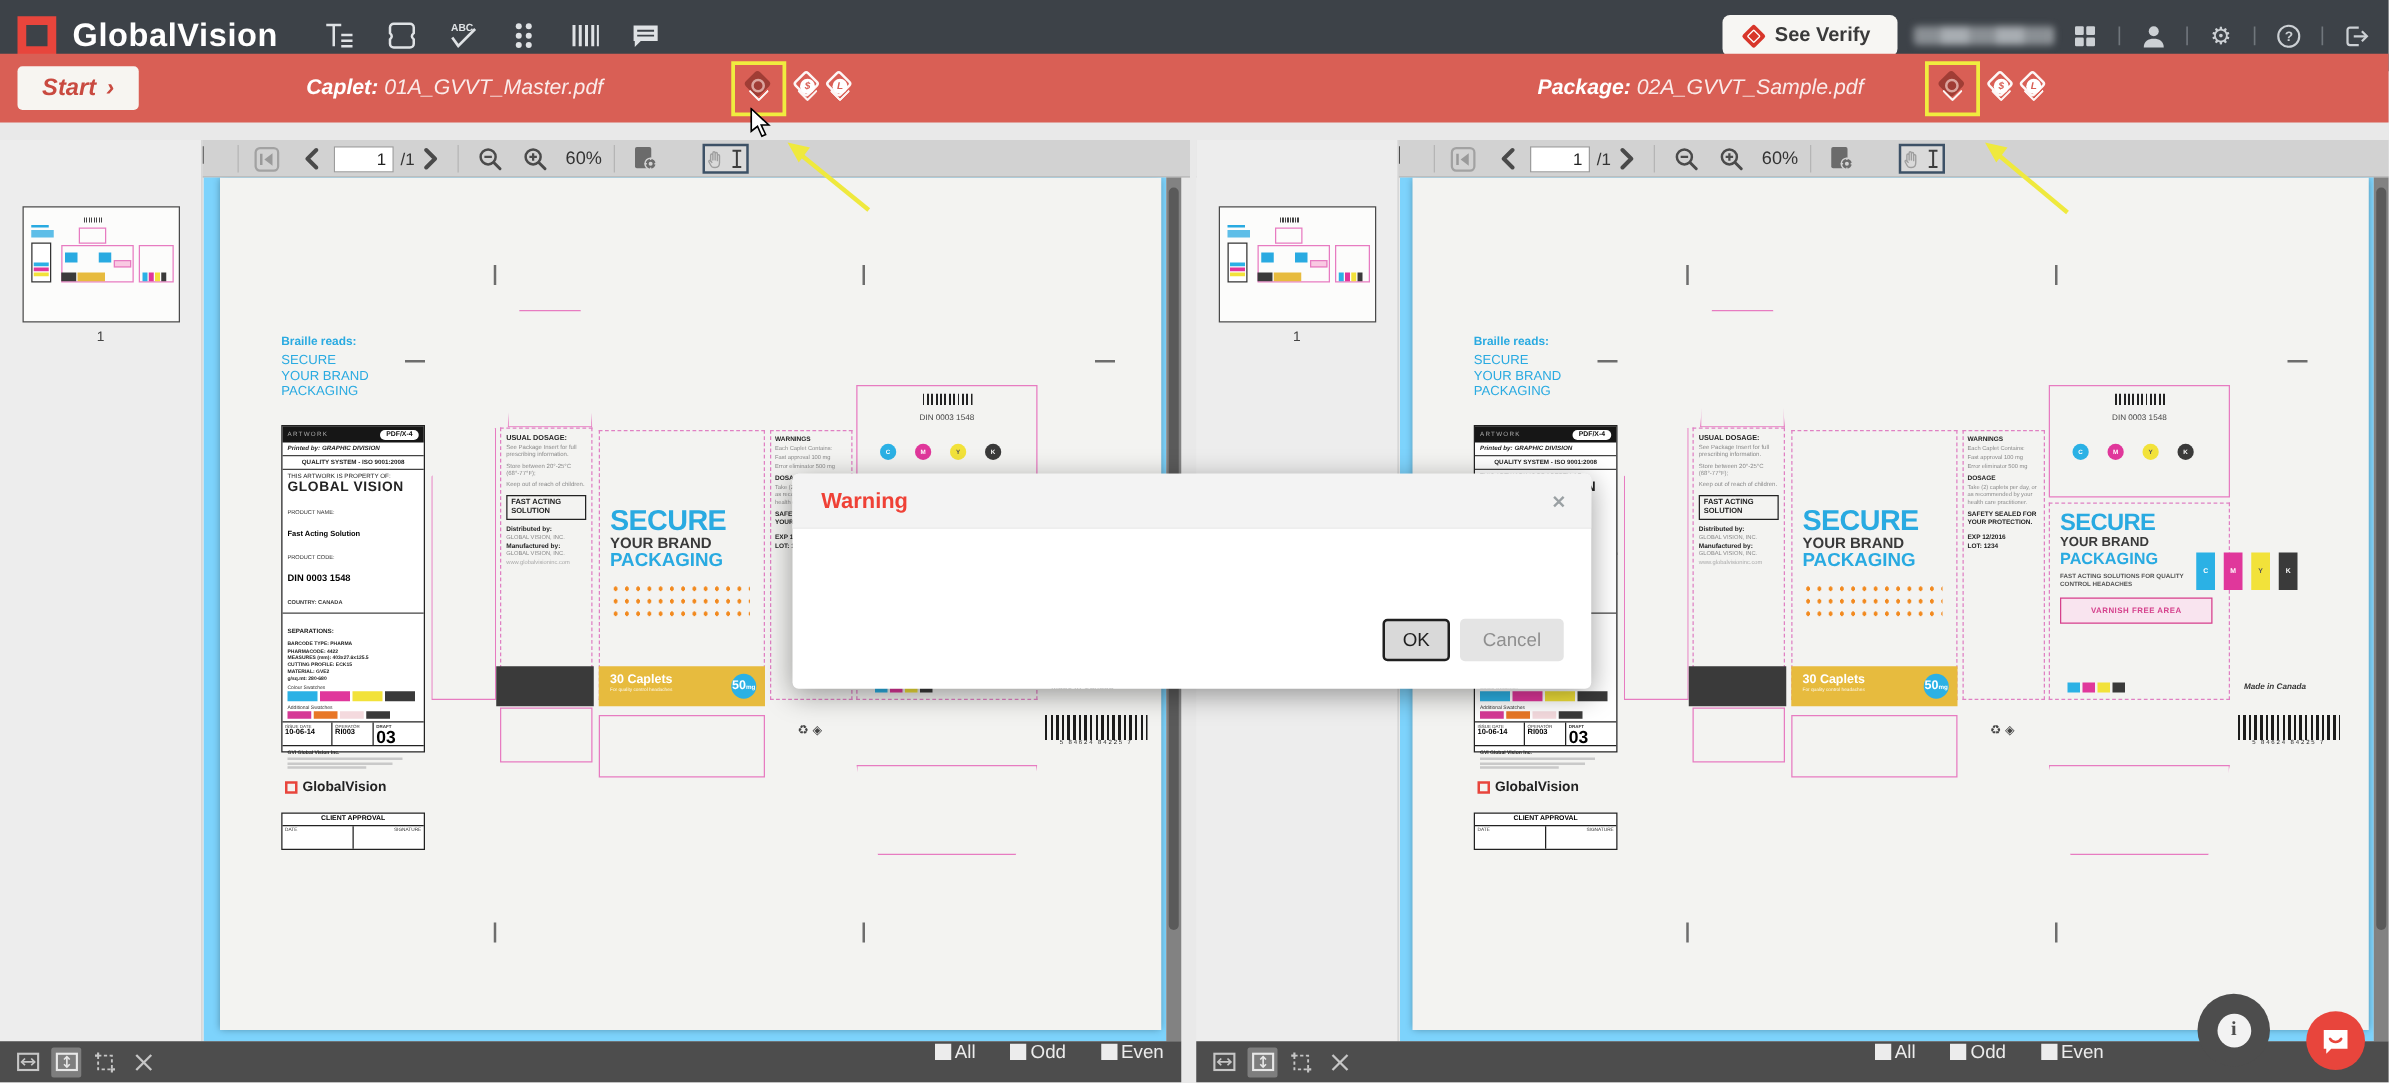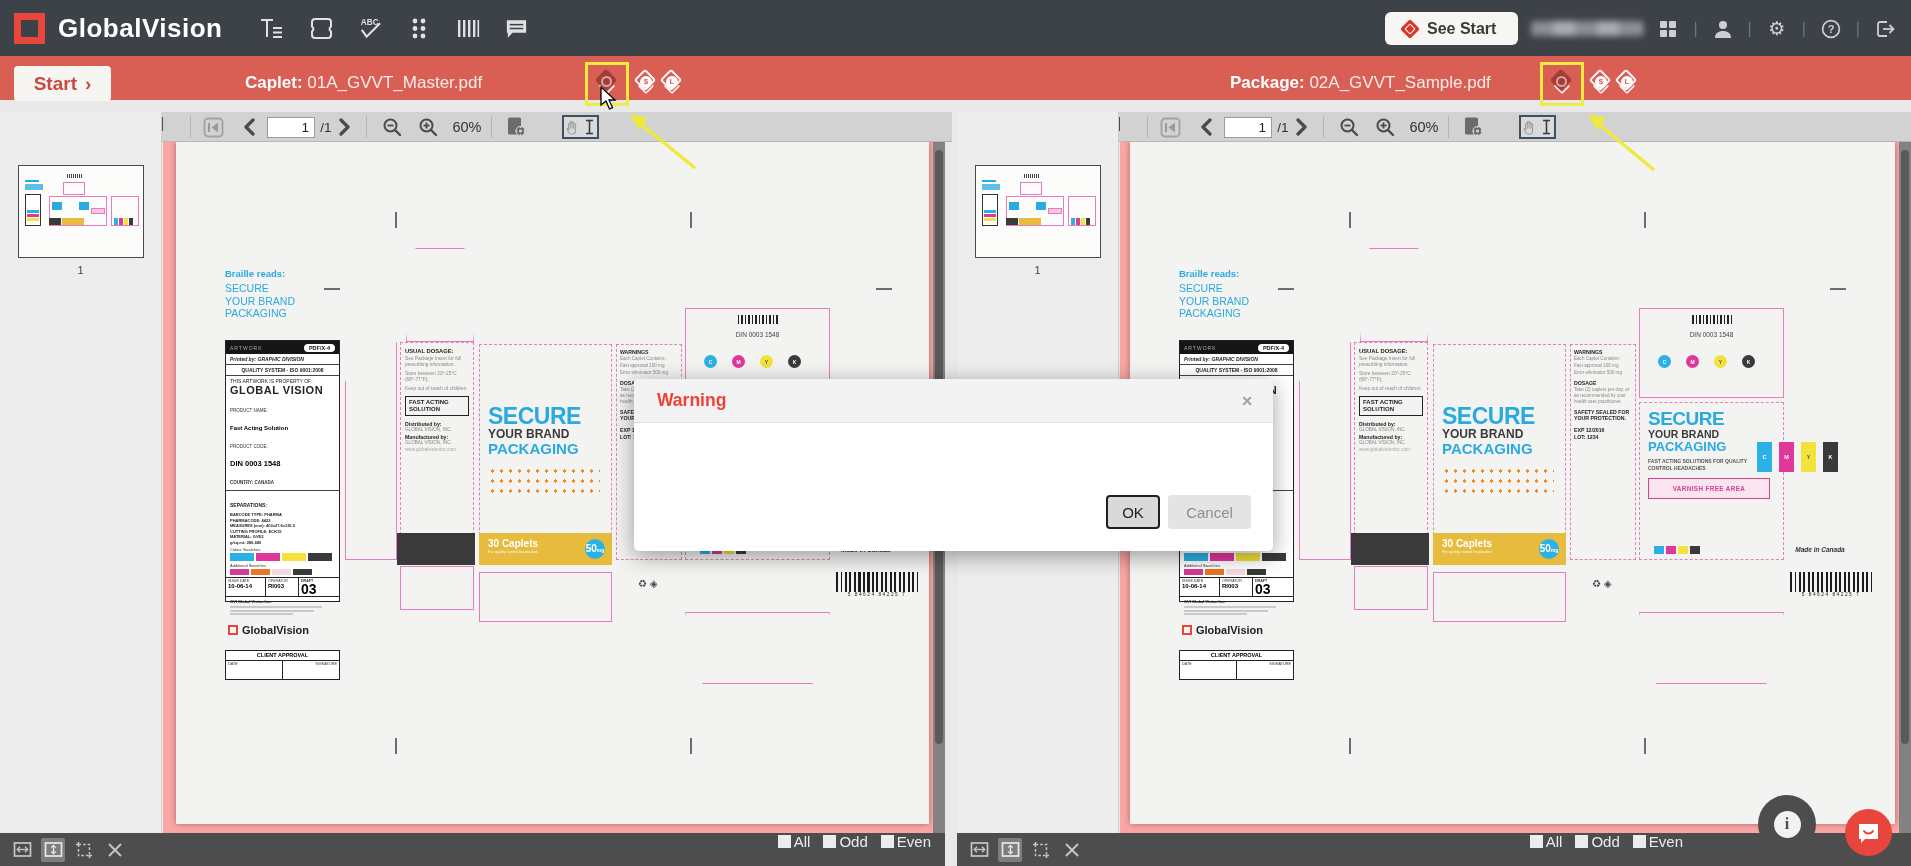--- a/index.html
+++ b/index.html
@@ -13,21 +13,21 @@
   .tnav { display:flex; align-items:center; gap:22px; }
   .tnav .ticon { width:27px; height:27px; display:flex; align-items:center; justify-content:center; cursor:pointer; }
   #topbar-right { margin-left:auto; display:flex; align-items:center; margin-right:14px; gap:13px; }
   .see-verify { height:33px; background:#f7f6f3; border-radius:6px; display:flex; align-items:center; gap:10px; padding:0 22px 0 18px; color:#3a3a3a; font-weight:bold; font-size:16px; }
   .vdia { width:14px; height:14px; background:#d8362a; transform:rotate(45deg); position:relative; border-radius:2px; }
   .vdia::after { content:""; position:absolute; inset:3px; border:1.6px solid #fff; border-radius:1px; }
   .user-blur { width:112px; height:15px; border-radius:3px; background:repeating-linear-gradient(90deg,#8a8f94 0 22px,#a8adb2 22px 44px); filter:blur(3px); }
   .ricon { width:24px; height:24px; display:flex; align-items:center; justify-content:center; color:#ccd0d4; font-size:19px; }
 
   
-  #startbar { position:absolute; left:0; top:56px; width:1911px; height:44px; background:#d95f55; }
+  #startbar { position:absolute; left:0; top:43px; width:1911px; height:55px; background:#d95f55;font-style:italic; }
   .start-btn { position:absolute; left:14px; top:10px; width:97px; height:35px; background:#f7f5f1; border-radius:4px; display:flex; align-items:center; justify-content:center; gap:8px; color:#c94a40; font-size:19px; font-weight:bold; }
   .filetitle { position:absolute; top:17px; font-size:17px; color:#fff; white-space:nowrap; }
   .filetitle .fname { font-weight:normal; color:rgba(255,255,255,.88); }
   .filetitle b { font-weight:bold; }
   .opgroup { position:absolute; top:0; height:55px; }
   .ybox { position:absolute; width:44px; height:44px; top:6px; border:3px solid #f0ec3f; }
   .dstack { position:absolute; width:26px; height:26px; top:15px; }
   .dstack .d1 { position:absolute; left:4px; top:1px; width:16px; height:16px; transform:rotate(45deg); border-radius:3px; }
   .dstack .d2 { position:absolute; left:6.5px; top:9px; width:12px; height:12px; transform:rotate(45deg); border-right:2px solid rgba(255,255,255,.92); border-bottom:2px solid rgba(255,255,255,.92); border-radius:2px; }
   .dstack.light .d1 { border:2px solid rgba(255,255,255,.95); }
@@ -41,31 +41,31 @@
   .tb-sep { position:absolute; top:4px; width:1px; height:22px; background:#b5b5b5; }
   .page-input { width:48px; height:21px; border:1px solid #9c9c9c; background:#fff; font-size:13.5px; text-align:right; padding-right:5px; color:#222; font-family:"Liberation Sans",sans-serif; }
   .of-label { font-size:13.5px; color:#333; }
   .zoom-label { font-size:14.5px; color:#333; }
   .handgrp { position:absolute; left:562px; top:3px; width:37px; height:24px; border:2px solid #3d5166; background:#dadada; display:flex; align-items:center; justify-content:space-around; }
 
   
   .thumbs { position:absolute; top:112px; width:162px; height:721px; background:#ededed; border-right:1px solid #cfcfcf; padding-top:53px; }
   .thumbcard { position:relative; margin:0 auto; width:126px; height:93px; background:#fcfcfb; border:1.5px solid #4a4a4a; cursor:pointer; }
   .thumb-num { text-align:center; font-size:11px; color:#444; margin-top:6px; }
-  .viewer { position:absolute; top:142px; height:691px; background:#fca5a5; overflow:hidden; }
+  .viewer { position:absolute; top:142px; height:691px; background:#7dd3fc; overflow:hidden; }
   .page { position:absolute; top:0; background:#f3f3f1; box-shadow:0 0 6px rgba(0,0,0,.35); }
   .vscroll { position:absolute; top:142px; width:12px; height:691px; background:#828282; }
   .vscroll .vthumb { position:absolute; left:2px; top:8px; width:8px; height:86%; background:#5a5a5a; border-radius:4px; }
 
   
   .bbar { position:absolute; top:833px; height:33px; background:#4d4d4d; }
   .bbicons { position:absolute; left:10px; top:0; height:33px; display:flex; align-items:center; gap:7px; }
   .bbi { width:24px; height:24px; display:flex; align-items:center; justify-content:center; border-radius:2px; }
   .bbi.sel { background:rgba(255,255,255,.28); }
-  .cbgroup { position:absolute; top:0; right:var(--cbright,14px); height:17px; display:flex; align-items:center; gap:13px; }
+  .cbgroup { position:absolute; top:0; right:var(--cbright,14px); height:17px; display:flex; align-items:center; gap:28px; }
   .cbitem { display:flex; align-items:center; gap:3px; }
   .cbbox { width:13px; height:13px; background:#ececec; }
   .cblabel { color:#ececec; font-size:15px; }
 
   
   #info-btn { position:absolute; left:1758px; top:795px; width:58px; height:58px; border-radius:50%; background:#4d4d4d; display:flex; align-items:center; justify-content:center; z-index:40; }
   #info-btn .icir { width:27px; height:27px; border-radius:50%; background:#f2f2f2; color:#4d4d4d; font-weight:bold; font-size:16px; display:flex; align-items:center; justify-content:center; font-family:"Liberation Serif",serif; }
   #chat-btn { position:absolute; left:1845px; top:809px; width:47px; height:47px; border-radius:50%; background:#e8453c; display:flex; align-items:center; justify-content:center; z-index:40; }
 
   
@@ -220,21 +220,21 @@
           <g stroke="#3d4248" stroke-width="1.6">
             <line x1="7" y1="8.5" x2="21" y2="8.5"></line>
             <line x1="7" y1="12.5" x2="21" y2="12.5"></line>
           </g>
         </svg>
     </span>
   </div>
   <div id="topbar-right">
     <div class="see-verify">
       <span class="vdia"></span>
-      <span>See Start</span>
+      <span>See Verify</span>
     </div>
     <div class="user-blur"></div>
     <span class="ricon">
       <svg width="20" height="20" viewBox="0 0 20 20">
           <g fill="#ccd0d4">
             <rect x="2" y="2" width="7" height="7" rx="1"></rect>
             <rect x="11" y="2" width="7" height="7" rx="1"></rect>
             <rect x="2" y="11" width="7" height="7" rx="1"></rect>
             <rect x="11" y="11" width="7" height="7" rx="1"></rect>
           </g>

